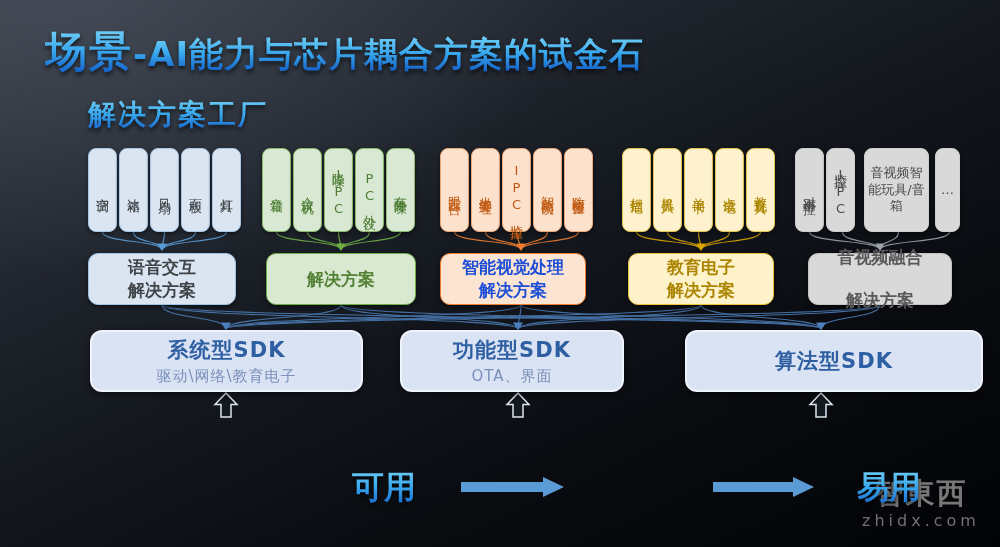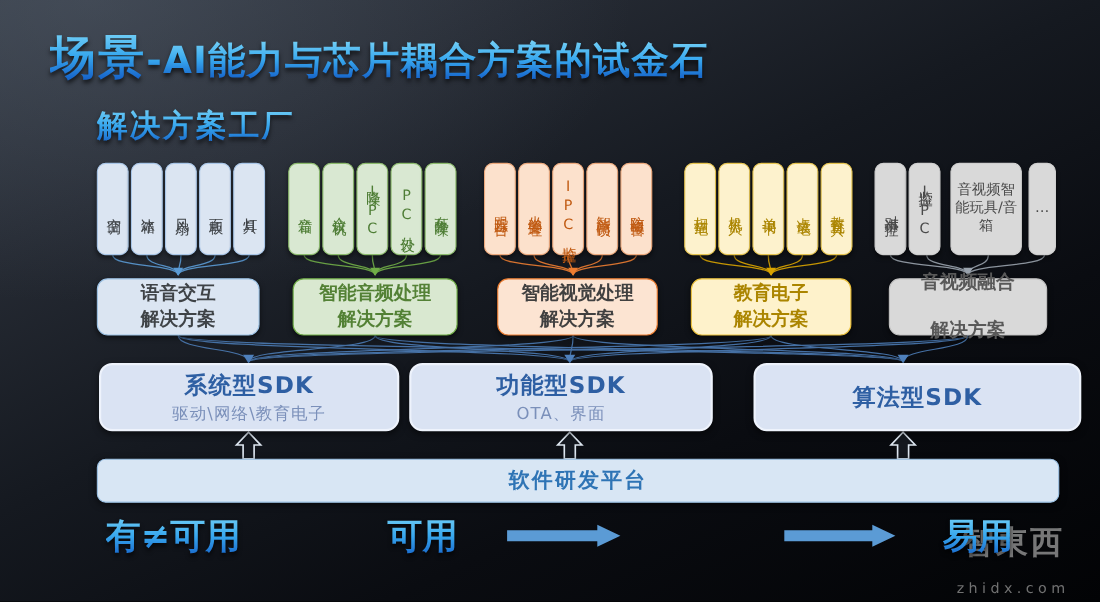--- a/index.html
+++ b/index.html
@@ -48,49 +48,49 @@
   .g5 .vcard:nth-child(3){margin-left:7px;}
 
   .solution{
     position:absolute;top:253px;height:52px;border-radius:10px;box-sizing:border-box;
     display:flex;flex-direction:column;align-items:center;justify-content:center;
     font-size:17px;font-weight:600;line-height:1.35;border:1.5px solid transparent;
     box-shadow:0 2px 5px rgba(0,0,0,.5);
   }
   .s1{left:88px;width:148px;background:#dbe5f2;border-color:#9dc3e6;color:#3f4347;text-align:center;}
   .s2{left:266px;width:150px;background:#d9e8d0;border-color:#70ad47;color:#538135;}
-  .s3{left:452px;width:146px;background:#fce4d2;border-color:#ed7d31;color:#404040;justify-content:center;}
+  .s3{left:440px;width:146px;background:#fce4d2;border-color:#ed7d31;color:#1d4ed8;justify-content:center;}
   .s4{left:628px;width:146px;background:#fef2cb;border-color:#eec33c;color:#ab8500;}
   .s5{left:808px;width:144px;background:#d9d9d9;border-color:#c4c4c4;color:#595959;gap:20px;}
 
   .sdk{
     position:absolute;top:330px;height:62px;border-radius:12px;box-sizing:border-box;
     background:#dae3f3;border:2px solid #eef3fc;
     display:flex;flex-direction:column;align-items:center;justify-content:center;gap:3px;
     box-shadow:0 2px 6px rgba(0,0,0,.5);
   }
-  .d1{left:90px;width:273px;} .d2{left:372px;width:276px;} .d3{left:685px;width:298px;}
+  .d1{left:90px;width:273px;} .d2{left:400px;width:224px;} .d3{left:685px;width:298px;}
   .sdk-title{font-size:21px;font-weight:800;color:#2e5fa3;letter-spacing:1px;}
   .sdk-sub{font-size:15px;color:#7b90ba;letter-spacing:1px;}
   .sdk-sub:empty{display:none;}
 
   .platform{
     position:absolute;left:88px;top:417px;width:875px;height:40px;border-radius:8px;box-sizing:border-box;
     background:#d8e6f4;border:1.5px solid #9dc3e6;
     display:flex;align-items:center;justify-content:center;
     font-size:19px;font-weight:800;color:#2e74b5;letter-spacing:2px;
     box-shadow:0 2px 6px rgba(0,0,0,.5);
   }
 
   .step{position:absolute;top:466px;font-size:32px;z-index:2;}
   .st0{left:96px;} .st1{left:352px;} .st2{left:607px;} .st3{left:857px;}
 
   .watermark{position:absolute;left:862px;top:479px;width:118px;text-align:center;z-index:1;opacity:.85;}
   .wm-logo{font-size:29px;font-weight:800;color:#8c8c8c;letter-spacing:2px;line-height:1;}
-  .wm-url{font-size:13px;color:#848484;letter-spacing:4px;margin-top:20px;}
+  .wm-url{font-size:16px;color:#848484;letter-spacing:4px;margin-top:3px;}
 </style>
 </head>
 <body>
 
 <div class="slide">
 
   <div class="title">
     <span class="t-hl grad">场景</span><span class="t-rest grad">-AI能力与芯片耦合方案的试金石</span>
   </div>
   <div class="section-left grad">解决方案工厂</div>
@@ -251,21 +251,20 @@
     <div class="vcard dots">
         <span>…</span>
       </div>
   </div>
 
   <div class="solution s1">
     <div>语音交互</div>
     <div>解决方案</div>
   </div>
   <div class="solution s2">
-    <div>智能音频处理</div>
     <div>解决方案</div>
   </div>
   <div class="solution s3">
     <div>智能视觉处理</div>
     <div>解决方案</div>
   </div>
   <div class="solution s4">
     <div>教育电子</div>
     <div>解决方案</div>
   </div>
@@ -280,25 +279,21 @@
   </div>
   <div class="sdk d2">
     <div class="sdk-title">功能型SDK</div>
     <div class="sdk-sub">OTA、界面</div>
   </div>
   <div class="sdk d3">
     <div class="sdk-title">算法型SDK</div>
 
   </div>
 
-  <div class="platform">
-    <span>软件研发平台</span>
-  </div>
-
-  <span class="step st0 grad">有≠可用</span>
+
   <span class="step st1 grad">可用</span>
   <span class="step st3 grad">易用</span>
 
   <div class="watermark">
     <div class="wm-logo">智東西</div>
     <div class="wm-url">zhidx.com</div>
   </div>
 
 </div>
 

